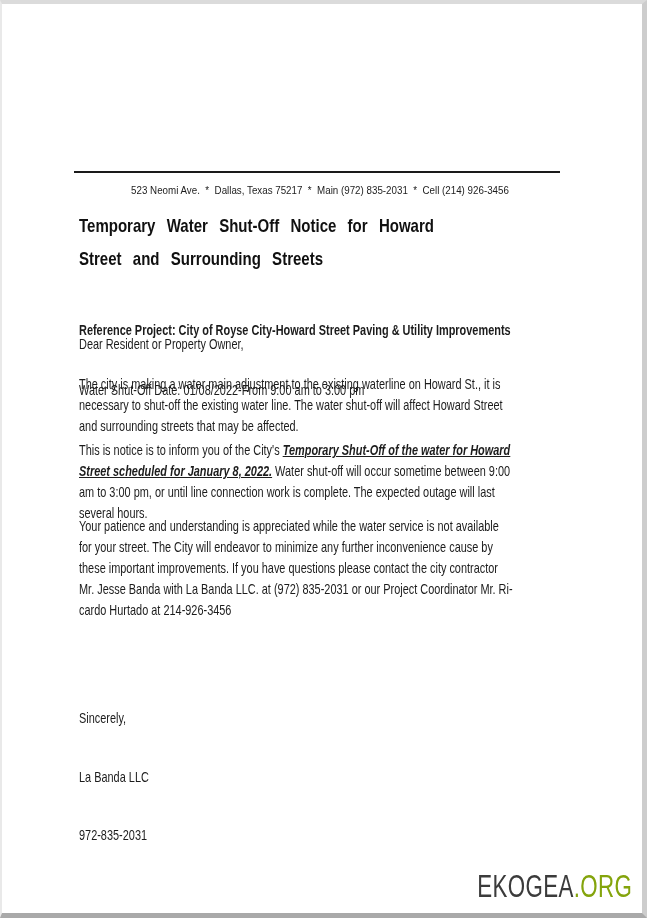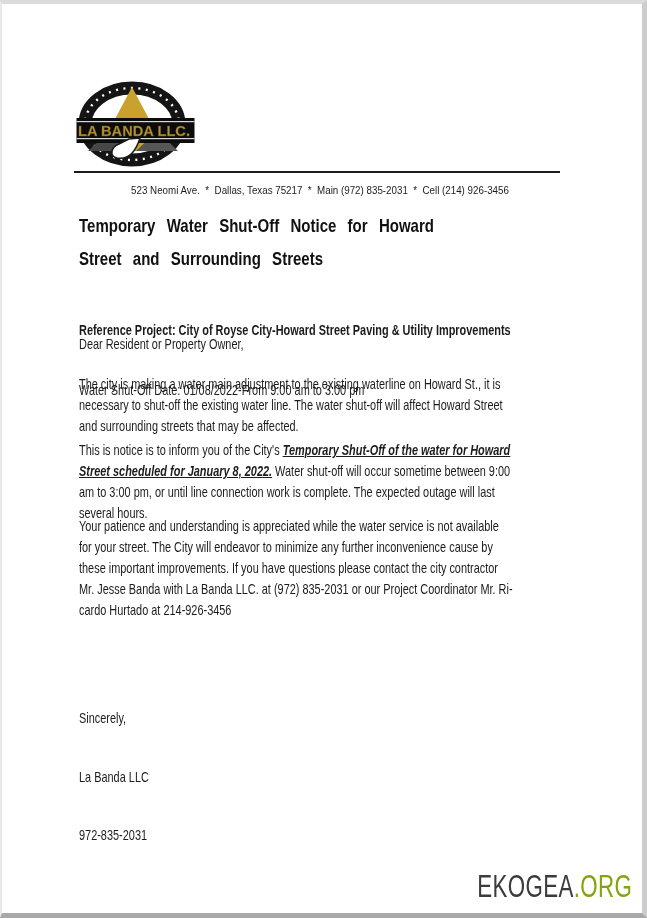--- a/index.html
+++ b/index.html
@@ -95,40 +95,20 @@
     transform: scaleX(0.72);
     transform-origin: 100% 50%;
   }
   .watermark .tld { color: #84a40c; }
 </style>
 </head>
 <body>
 
 <div class="page">
 
-  <div class="logo-wrap">
-    <svg width="124" height="88" viewBox="0 0 124 88">
-
-      <ellipse cx="60" cy="43" rx="47" ry="36" fill="none" stroke="#151515" stroke-width="13"></ellipse>
-
-      <ellipse cx="60" cy="43" rx="47" ry="36" fill="none" stroke="#ffffff" stroke-width="2.4" stroke-dasharray="2 5.5"></ellipse>
-
-      <polygon points="60,6 94,70 26,70" fill="#c9a12e"></polygon>
-
-      <polygon points="16,70 40,48 58,70" fill="#474747"></polygon>
-      <polygon points="64,70 85,50 106,70" fill="#565656"></polygon>
-
-      <rect x="4.5" y="37" width="118" height="25" fill="#0c0c0c"></rect>
-      <rect x="4.5" y="40" width="118" height="1.2" fill="#d8d8d8"></rect>
-      <rect x="4.5" y="57" width="118" height="1.2" fill="#d8d8d8"></rect>
-      <text x="62" y="55" text-anchor="middle" font-family="Liberation Sans, sans-serif" font-size="15" font-weight="bold" fill="#b5932f" stroke="#6e561a" stroke-width="0.35" textLength="112" lengthAdjust="spacingAndGlyphs">LA BANDA LLC.</text>
-
-      <path d="M68,57 C64,70 57,79 45,77 C37,75 39,66 47,63 L57,58 Z" fill="#ffffff" stroke="#1a1a1a" stroke-width="1.5"></path>
-    </svg>
-  </div>
 
   <div class="header-rule"></div>
 
   <div class="contact-line">523 Neomi Ave.  *  Dallas, Texas 75217  *  Main (972) 835-2031  *  Cell (214) 926-3456</div>
 
   <div class="doc-title">Temporary Water Shut-Off Notice for Howard
 Street and Surrounding Streets</div>
 
   <div class="para ref-block">
     <div class="ref-project">Reference Project: City of Royse City-Howard Street Paving &amp; Utility Improvements</div>

